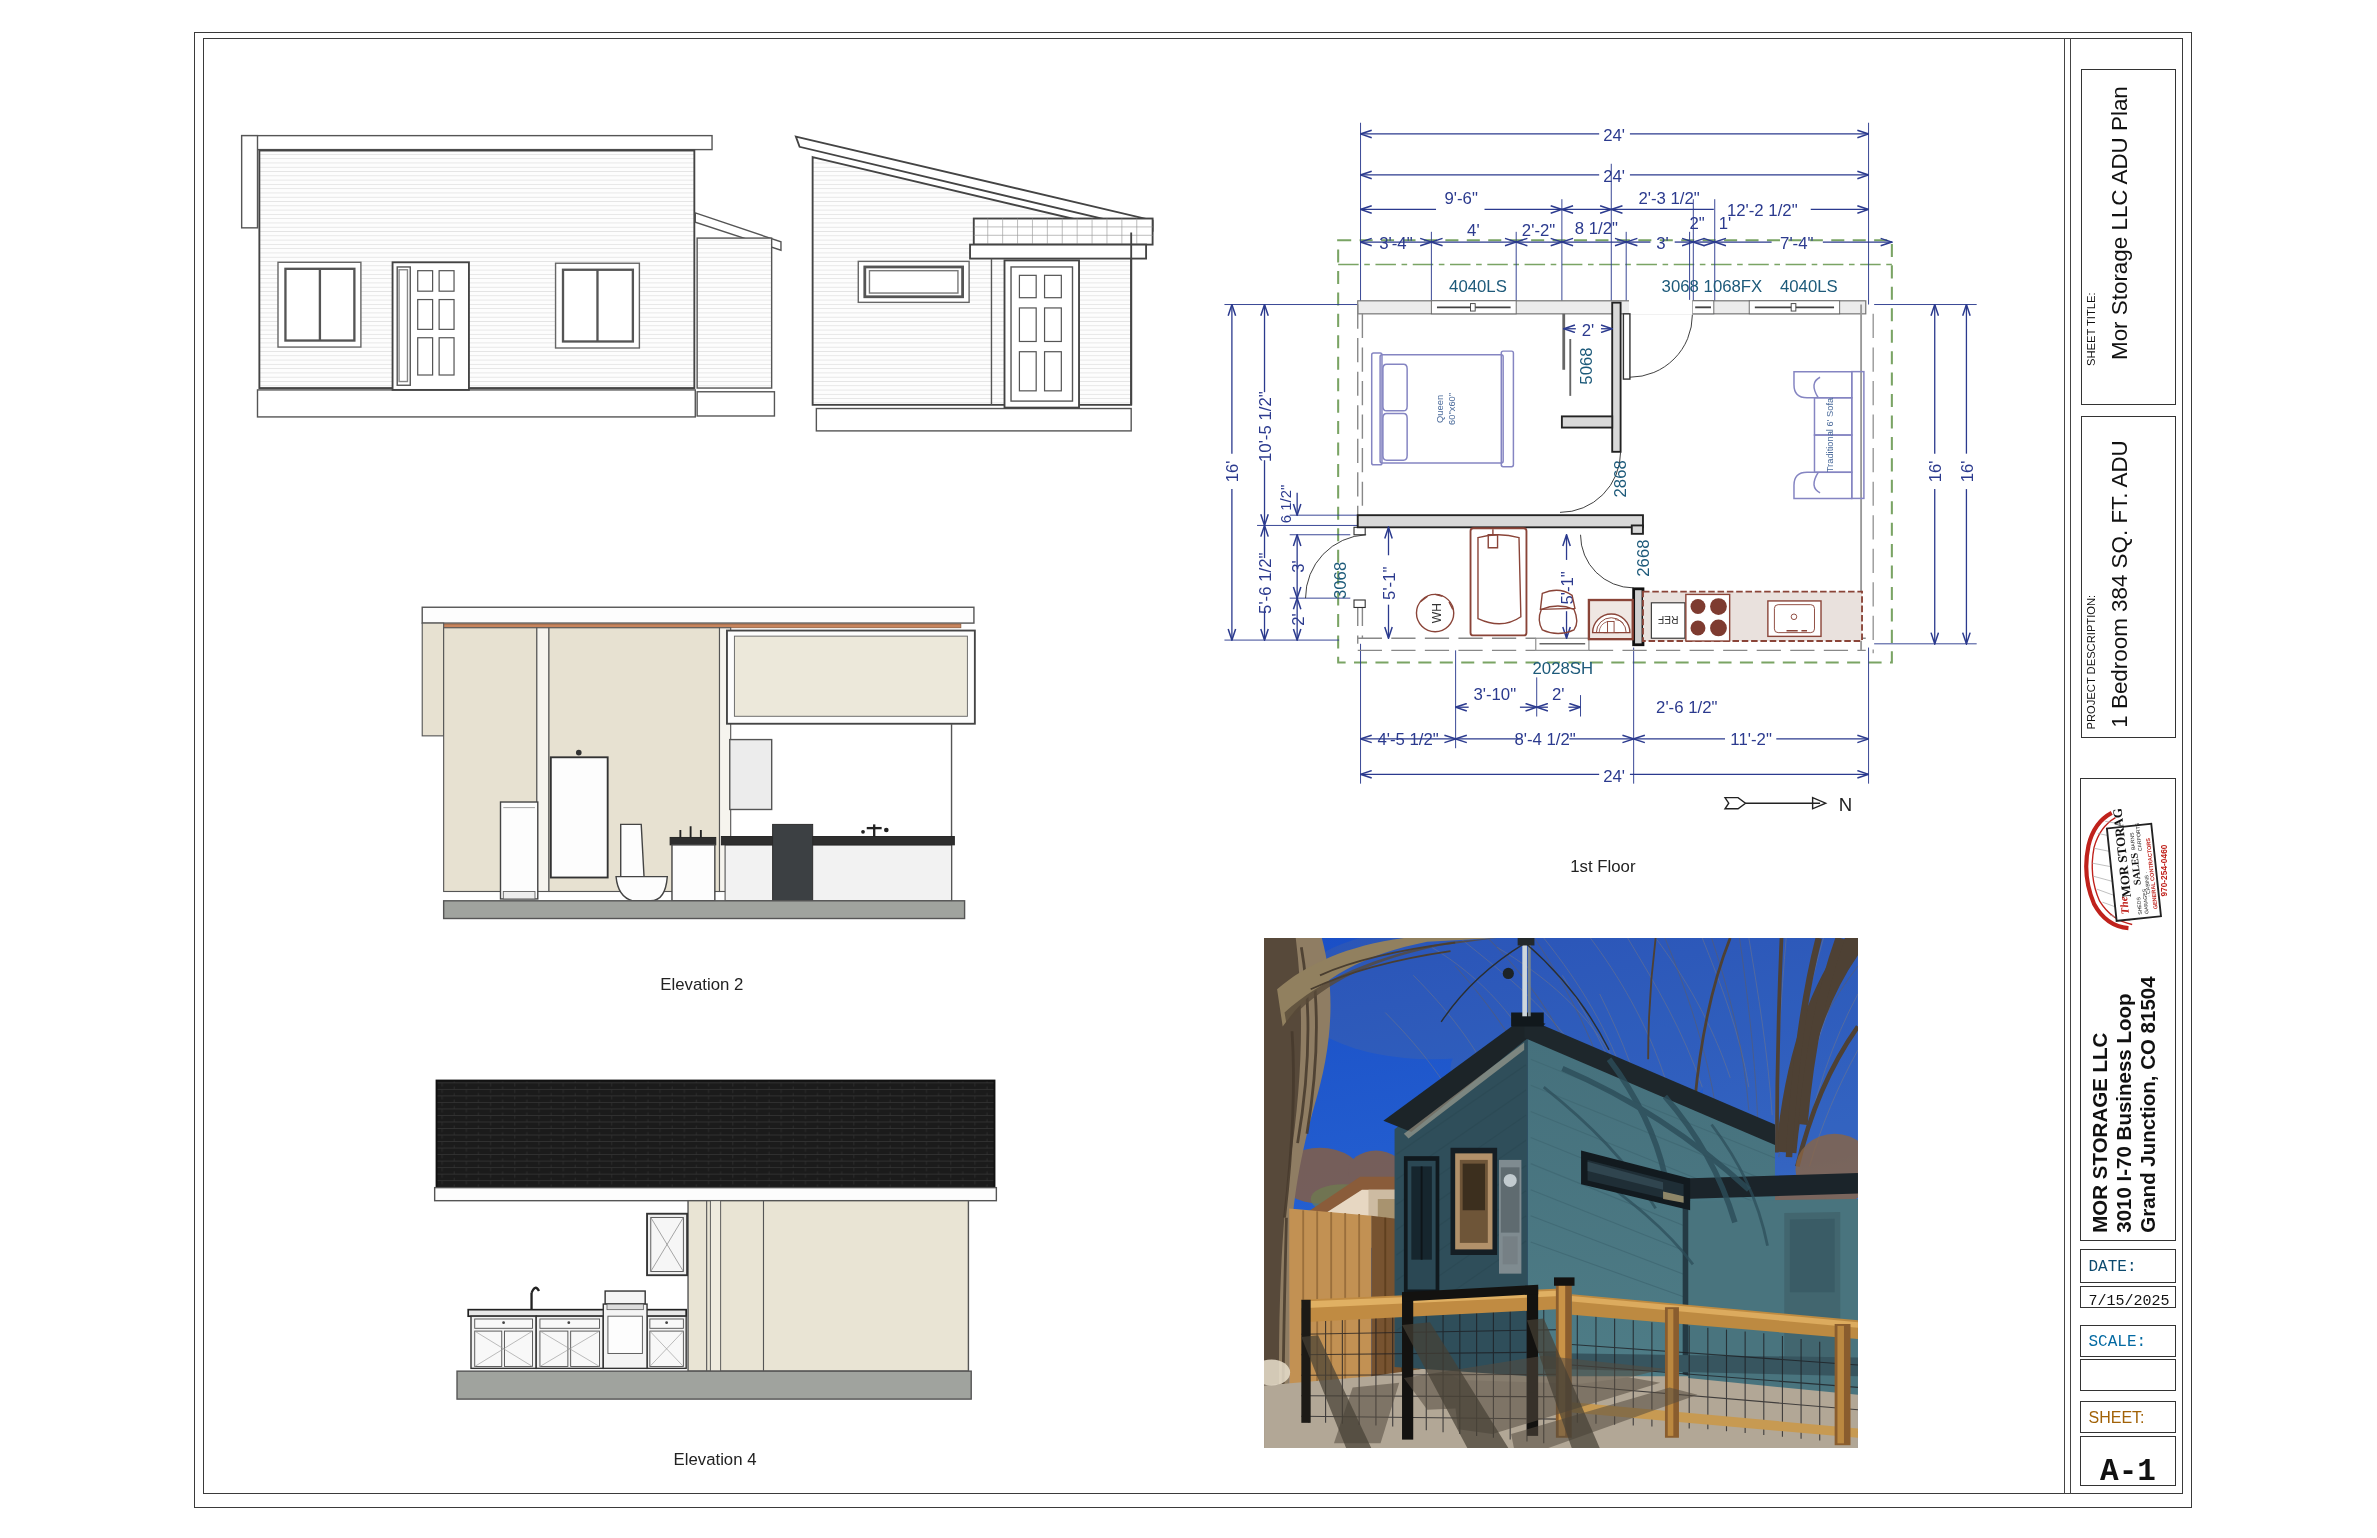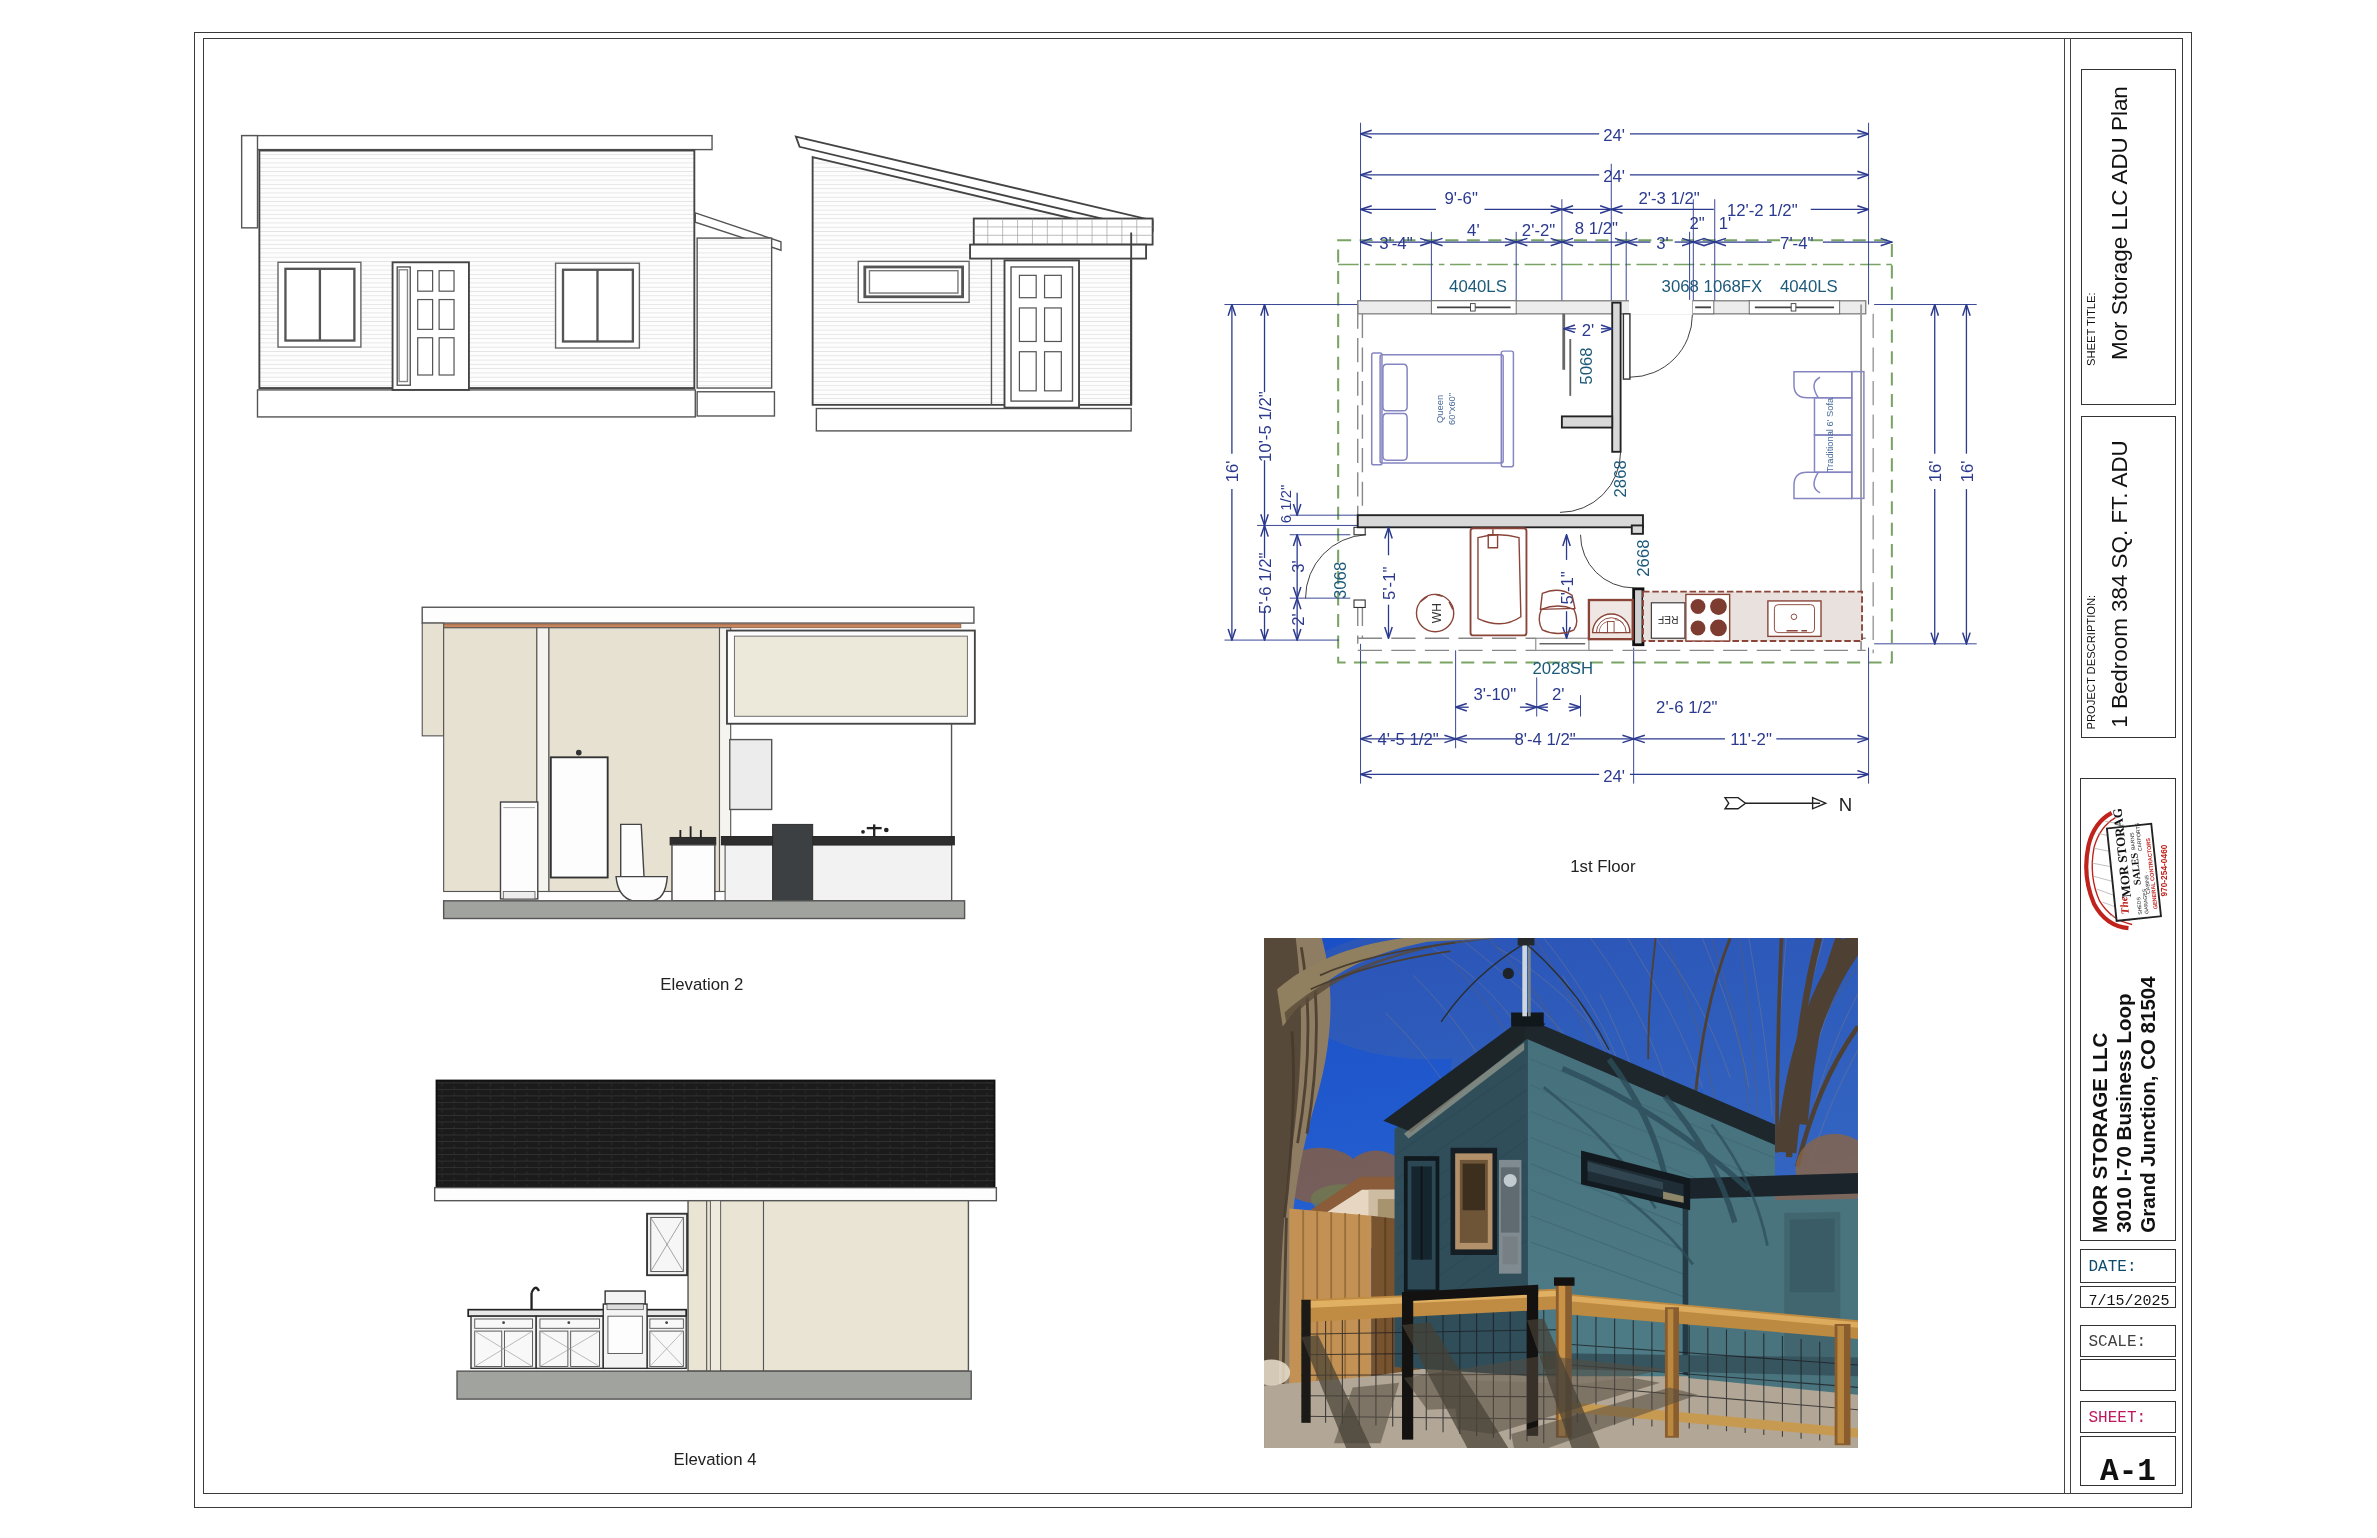--- a/index.html
+++ b/index.html
@@ -832,17 +832,17 @@
         <text x="38" y="71" font-size="5.5" fill="#111">· CABINS ·</text>
         <text x="24" y="77" font-size="6" font-weight="bold" fill="#c0221c">GENERAL CONTRACTORS</text>
       </g>
       <text x="40" y="92" font-size="9" font-weight="bold" fill="#c0221c">970-254-0460</text>
     </svg>
   </div>
 </div>
 
 <div class="abs" style="left:2080px;top:1249px;width:96px;height:34px;border:1.9px solid #333;font-size:16px;color:#0c4a6e;padding:7.5px 0 0 7.5px;font-family:'Liberation Mono',monospace;">DATE:</div>
 <div class="abs" style="left:2080px;top:1286px;width:96px;height:22px;border:1.9px solid #333;font-size:15px;color:#111;padding:5.6px 0 0 7.5px;font-family:'Liberation Mono',monospace;">7/15/2025</div>
-<div class="abs" style="left:2080px;top:1325px;width:96px;height:32px;border:1.9px solid #333;font-size:16px;color:#404040;padding:6.5px 0 0 7.5px;font-family:'Liberation Mono',monospace;">SCALE:</div>
+<div class="abs" style="left:2080px;top:1325px;width:96px;height:32px;border:1.9px solid #333;font-size:16px;color:#0369a1;padding:6.5px 0 0 7.5px;font-family:'Liberation Mono',monospace;">SCALE:</div>
 <div class="abs" style="left:2080px;top:1359px;width:96px;height:32px;border:1.9px solid #333;"></div>
-<div class="abs" style="left:2080px;top:1401px;width:96px;height:32px;border:1.9px solid #333;font-size:16px;color:#be185d;padding:6.5px 0 0 7.5px;font-family:Liberation Mono, monospace;">SHEET:</div>
+<div class="abs" style="left:2080px;top:1401px;width:96px;height:32px;border:1.9px solid #333;font-size:16px;color:#a16207;padding:6.5px 0 0 7.5px;font-family:Liberation Sans, sans-serif;">SHEET:</div>
 <div class="abs" style="left:2080px;top:1436px;width:96px;height:50px;border:1.9px solid #333;font-size:31px;font-weight:bold;color:#111;text-align:center;padding-top:17px;font-family:'Liberation Mono',monospace;">A-1</div>
 
 
 </body></html>

